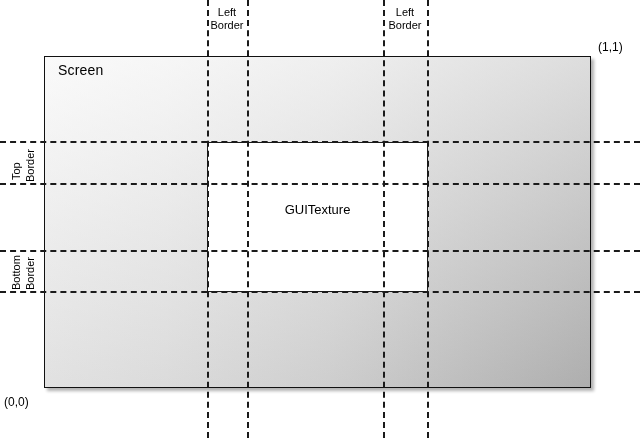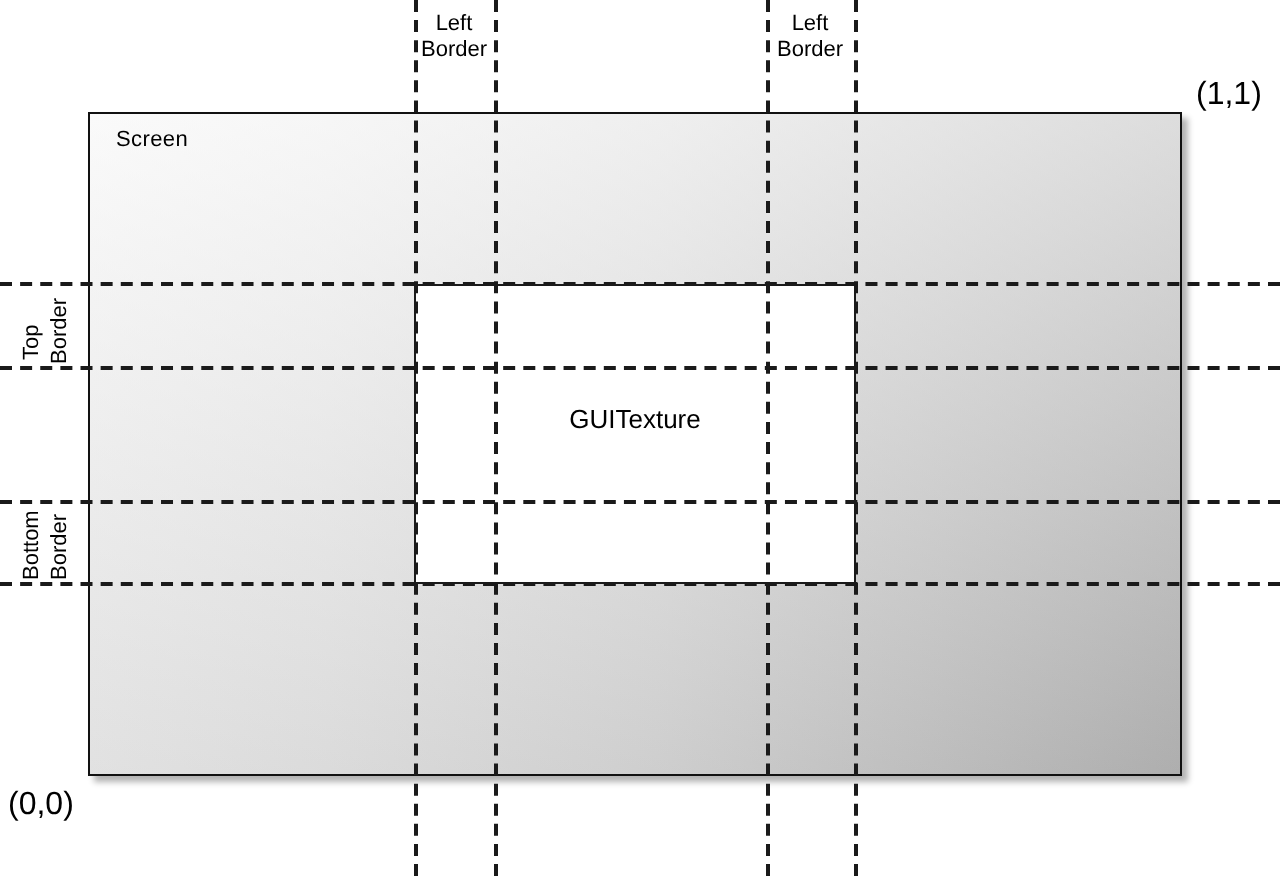--- a/index.html
+++ b/index.html
@@ -36,21 +36,21 @@
     background:
       linear-gradient(to bottom, rgba(255,255,255,0.55), rgba(150,150,150,0.20)),
       linear-gradient(to right, #f4f4f4 0%, #ececec 22%, #dcdcdc 52%, #c8c8c8 76%, #b4b4b4 100%);
     box-shadow: 3px 3px 3px rgba(0,0,0,0.30);
   }
 
   .screen-label {
     position: absolute;
     left: 58px;
     top: 61px;
-    font-size: 11px;
+    font-size: 14px;
     line-height: 18px;
     letter-spacing: 0.2px;
     white-space: nowrap;
   }
 
   
   .guitexture-rect {
     position: absolute;
     left: 207px;
     top: 142px;
@@ -103,21 +103,21 @@
     font-size: 11px;
     line-height: 13px;
     white-space: nowrap;
     transform-origin: 0 0;
     transform: rotate(-90deg);
   }
 
   
   .coord {
     position: absolute;
-    font-size: 16px;
+    font-size: 12px;
     line-height: 19px;
     white-space: nowrap;
   }
   .coord-11 { left: 598px; top: 38px; }
   .coord-00 { left: 4px;  top: 393px; }
 </style>
 </head>
 <body>
 
 <div id="stage">

